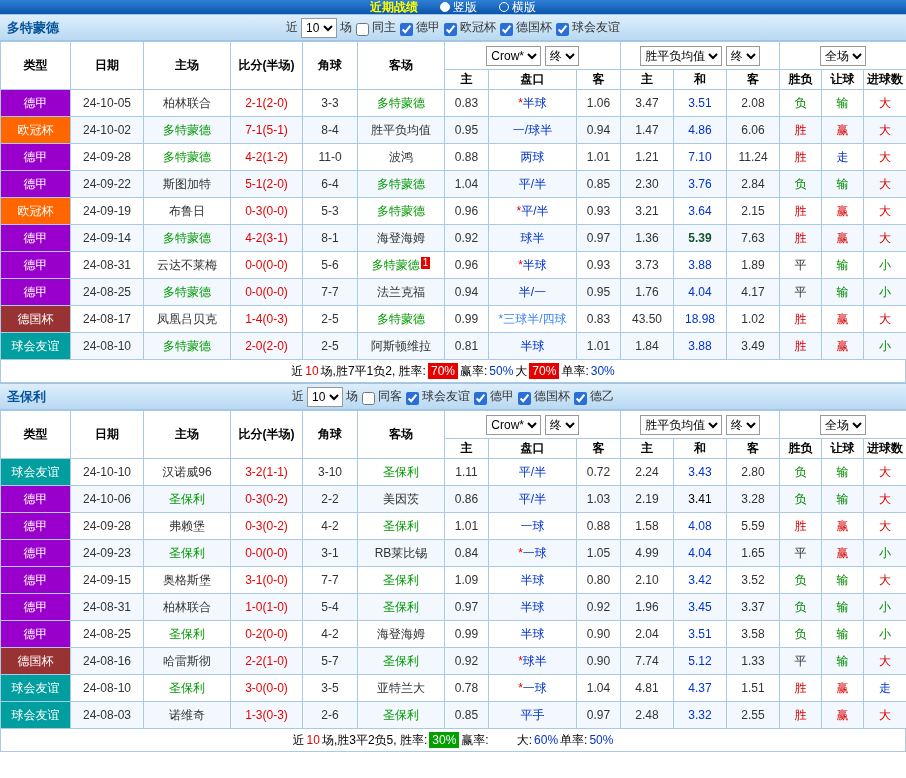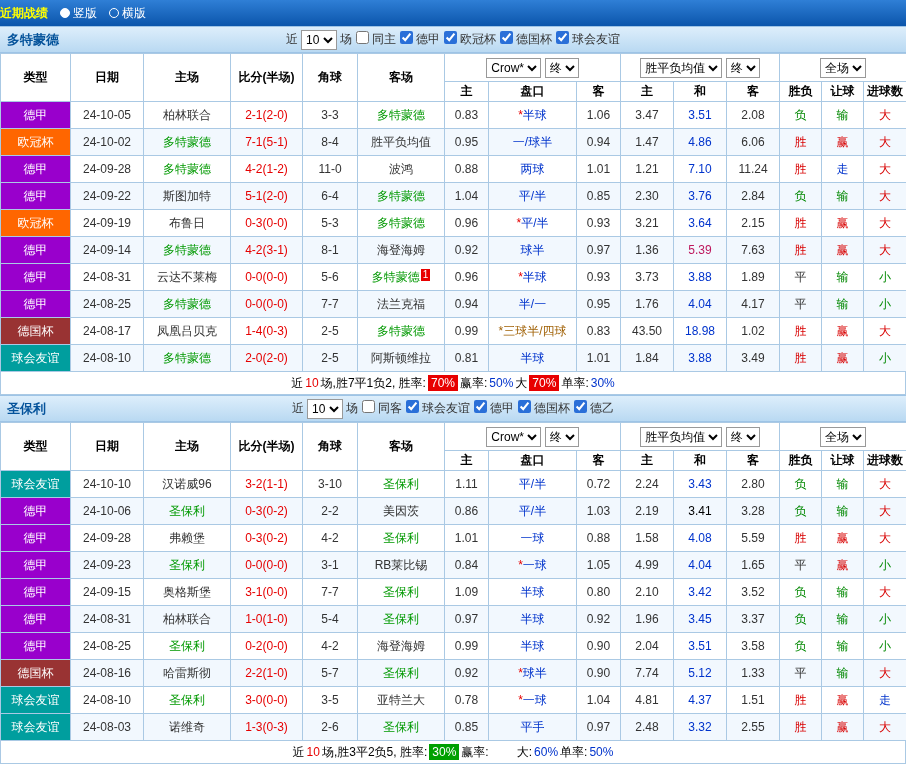--- a/index.html
+++ b/index.html
@@ -6,25 +6,26 @@
   body {
     margin: 0;
     width: 906px;
     background: #fff;
     font-family: "Liberation Sans", "DejaVu Sans", sans-serif;
     font-size: 12px;
     color: #333;
   }
   
   .topbar {
-    height: 26px;
+    height: 14px;
     background: linear-gradient(#2f7fd6, #0b55ab);
     display: flex;
     align-items: center;
-    gap: 12px;
+    justify-content: center;
+    gap: 22px;
     color: #fff;
   }
   .topbar .title { color: #ffff00; font-weight: bold; }
   .radio-opt { display: inline-flex; align-items: center; gap: 3px; cursor: pointer; }
   .radio {
     width: 10px; height: 10px;
     border: 1px solid #fff; border-radius: 50%;
     display: inline-block;
   }
   .radio.on { background: #fff; }
@@ -45,21 +46,21 @@
     font-weight: bold;
     font-size: 13px;
     color: #05539b;
   }
   .secbar .controls {
     margin: 0 auto;
     display: flex;
     align-items: center;
     gap: 3px;
   }
-  .secbar label { display: inline-flex; align-items: flex-start; gap: 2px; cursor: pointer; }
+  .secbar label { display: inline-flex; align-items: flex-end; gap: 2px; cursor: pointer; }
   input[type="checkbox"] { width: 13px; height: 13px; margin: 0 1px; accent-color: #2a6fd8; }
 
   
   table { border-collapse: collapse; table-layout: fixed; width: 906px; }
   th, td {
     border: 1px solid #aac9e4;
     text-align: center;
     padding: 0 1px;
     overflow: hidden;
     white-space: nowrap;
@@ -282,21 +283,21 @@
         <td style="color: rgb(255, 255, 255); background: rgb(153, 0, 204);">德甲</td>
         <td>24-09-14</td>
         <td style="color: rgb(0, 153, 0);">多特蒙德</td>
         <td style="color: rgb(230, 0, 0);">4-2(3-1)</td>
         <td>8-1</td>
         <td style="color: rgb(51, 51, 51);"><span>海登海姆</span></td>
         <td>0.92</td>
         <td style="color: rgb(0, 51, 204);">球半</td>
         <td>0.97</td>
         <td>1.36</td>
-        <td style="color: #be185d;">5.39</td>
+        <td style="color: #14532d; font-weight: bold;">5.39</td>
         <td>7.63</td>
         <td style="color: rgb(216, 0, 0);">胜</td>
         <td style="color: rgb(216, 0, 0);">赢</td>
         <td style="color: rgb(216, 0, 0);">大</td>
       </tr>
       <tr>
         <td style="color: rgb(255, 255, 255); background: rgb(153, 0, 204);">德甲</td>
         <td>24-08-31</td>
         <td style="color: rgb(51, 51, 51);">云达不莱梅</td>
         <td style="color: rgb(230, 0, 0);">0-0(0-0)</td>
@@ -330,21 +331,21 @@
         <td style="color: rgb(0, 136, 0);">小</td>
       </tr>
       <tr>
         <td style="color: rgb(255, 255, 255); background: rgb(153, 51, 51);">德国杯</td>
         <td>24-08-17</td>
         <td style="color: rgb(51, 51, 51);">凤凰吕贝克</td>
         <td style="color: rgb(230, 0, 0);">1-4(0-3)</td>
         <td>2-5</td>
         <td style="color: rgb(0, 153, 0);"><span>多特蒙德</span></td>
         <td>0.99</td>
-        <td style="color: #a16207; margin-left: 39px;">*三球半/四球</td>
+        <td style="color: #3b82f6; margin-left: 39px;">*三球半/四球</td>
         <td>0.83</td>
         <td>43.50</td>
         <td style="color: rgb(0, 51, 204);">18.98</td>
         <td>1.02</td>
         <td style="color: rgb(216, 0, 0);">胜</td>
         <td style="color: rgb(216, 0, 0);">赢</td>
         <td style="color: rgb(216, 0, 0);">大</td>
       </tr>
       <tr>
         <td style="color: rgb(255, 255, 255); background: rgb(0, 158, 158);">球会友谊</td>

